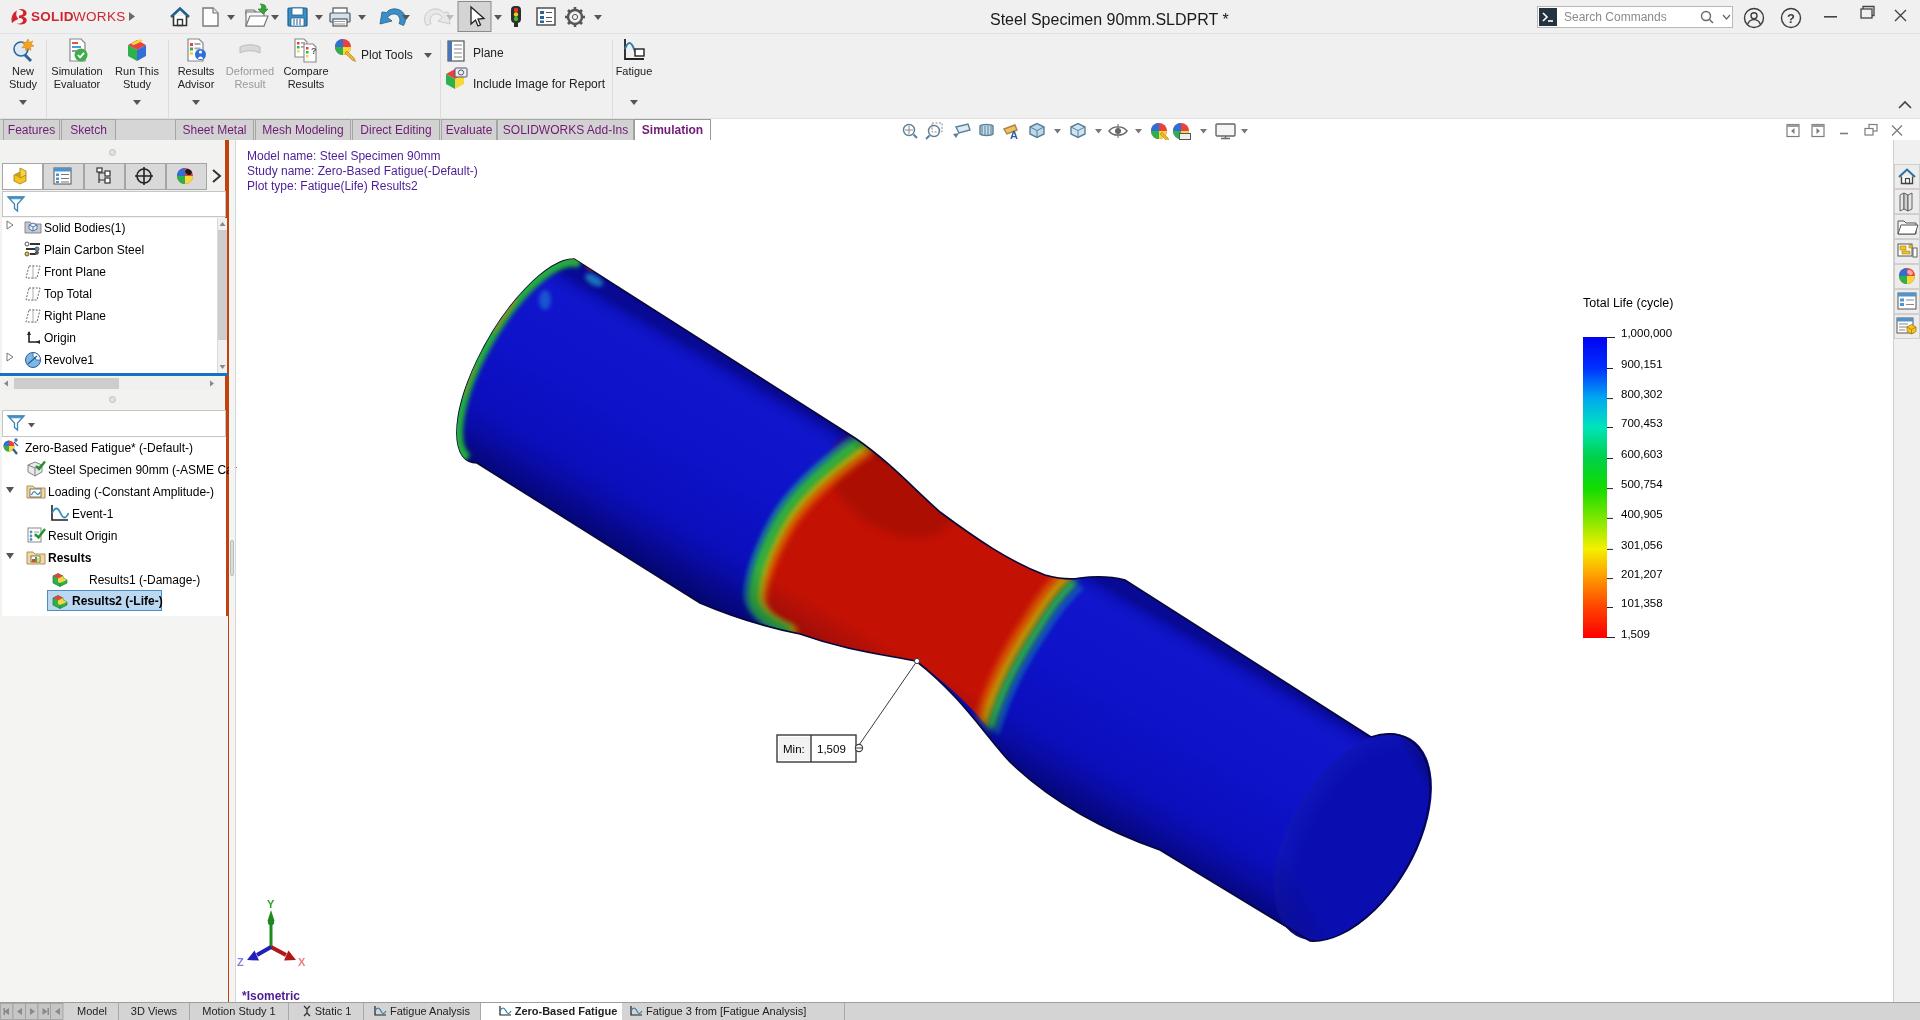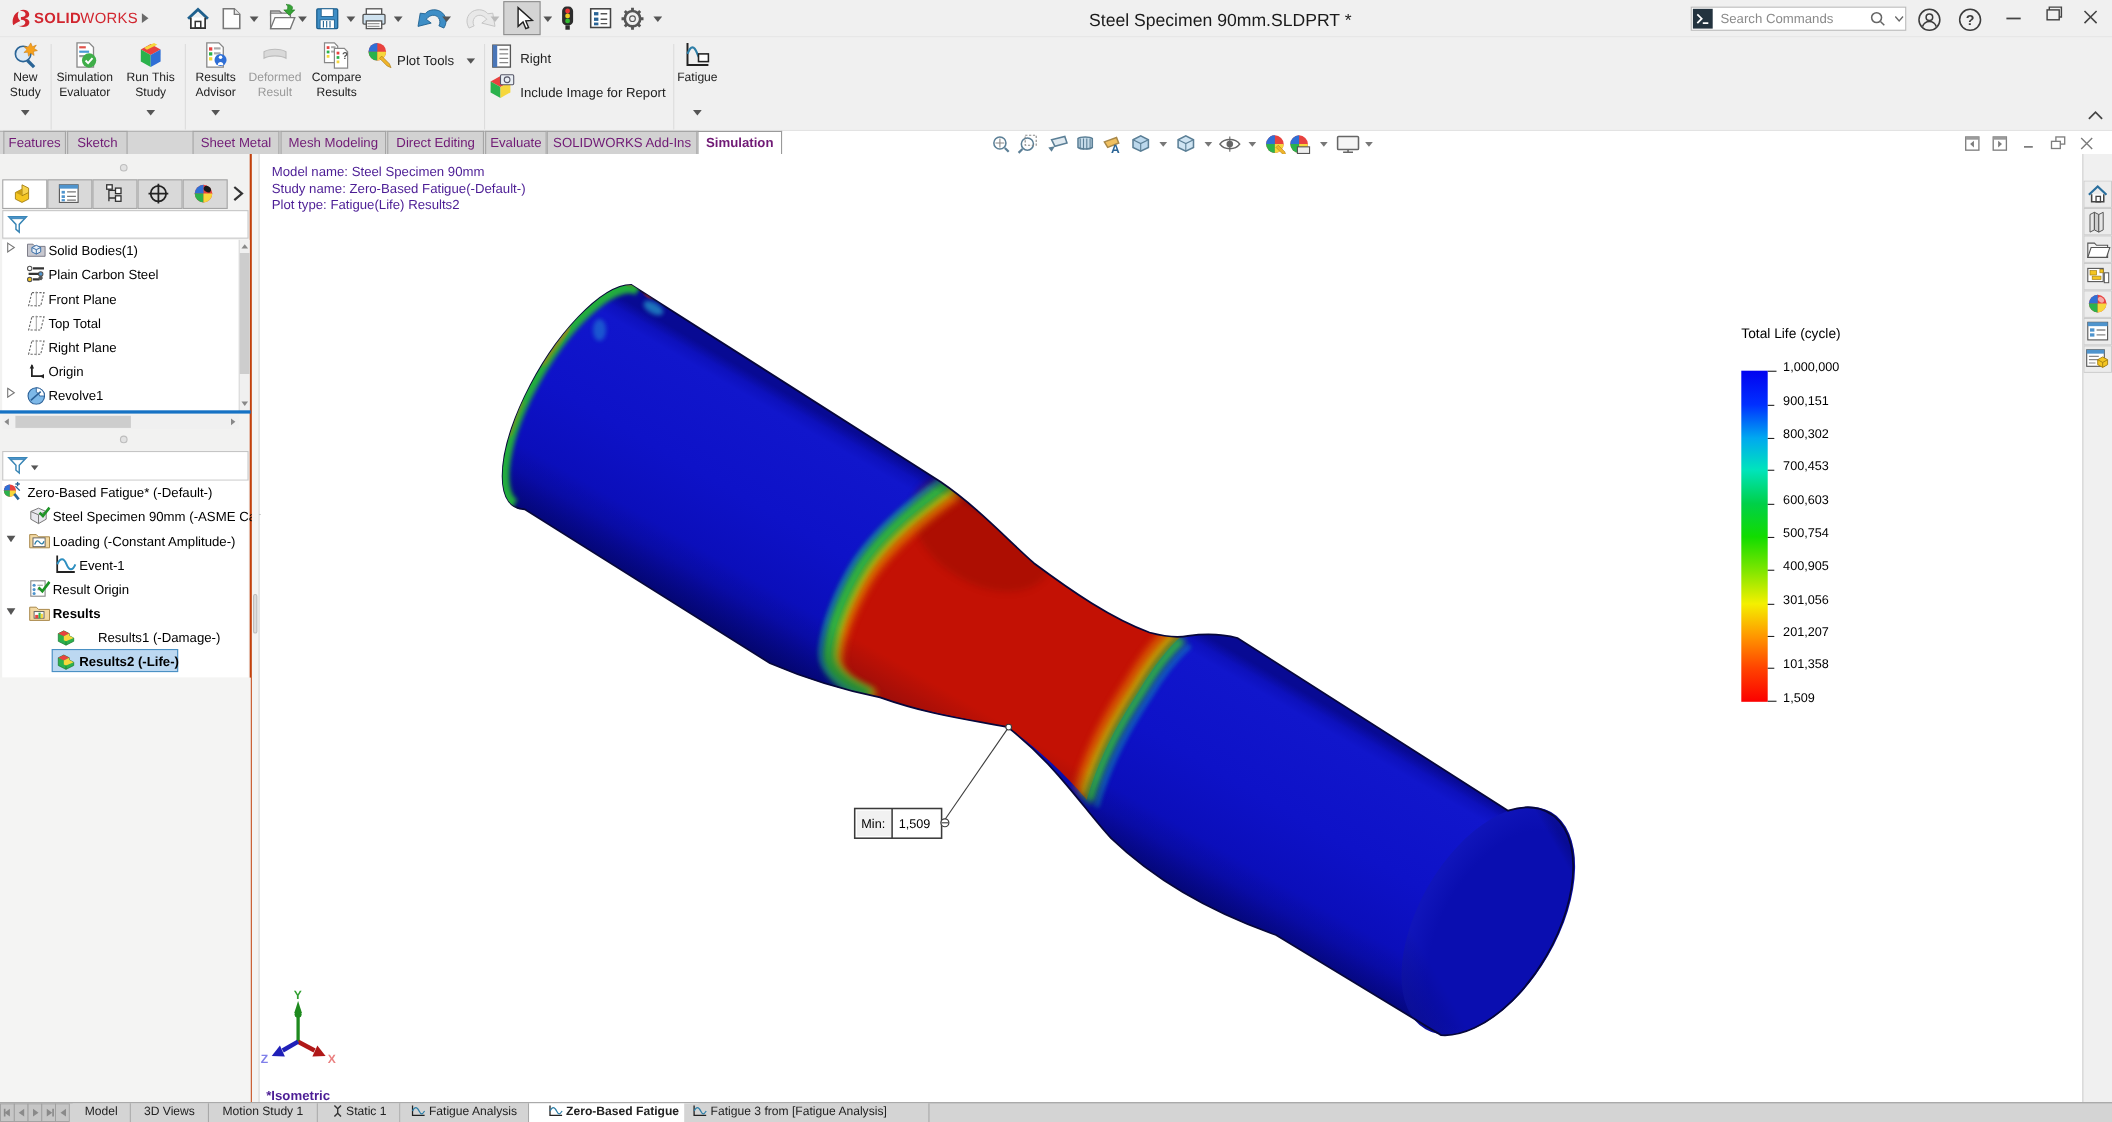--- a/index.html
+++ b/index.html
@@ -19,21 +19,21 @@
 .gray { color:#9a9a9a; }
 
 
 #tabrow { position:absolute; left:0; top:118px; width:1920px; height:22px; background:#ffffff; border-top:1px solid #e0e0e0; }
 #tabstrip { position:absolute; left:0; top:0; height:22px; background:#d6d6d6; border-top:1px solid #b5b5b5; }
 .ctab { position:absolute; top:0; height:22px; background:#d2d2d2; border:1px solid #a5a5a5; border-bottom:none; font-size:12px; color:#701a75; text-align:center; line-height:20px; }
 .ctab.active { background:#ffffff; font-weight:bold; border-color:#9a9a9a; }
 
 
 #main { position:absolute; left:0; top:140px; width:1920px; height:862px; background:#ffffff; }
-#leftpanel { position:absolute; left:0; top:0; width:229px; height:862px; background:#f2f2f1; border-right:2px solid #c2410c; }
+#leftpanel { position:absolute; left:0; top:0; width:229px; height:862px; background:#f2f2f1; border-right:4px solid #c2410c; }
 .lptab { position:absolute; top:23px; width:41px; height:27px; background:#d9d9d9; border:1px solid #a5a5a5; }
 .lptab.active { background:#ffffff; }
 #viewport { position:absolute; left:236px; top:0; width:1657px; height:862px; background:#ffffff; }
 #rightbar { position:absolute; left:1893px; top:0; width:27px; height:862px; background:#f0f0f0; border-left:1px solid #d0d0d0; }
 
 .treerow { position:absolute; font-size:12px; color:#000; white-space:nowrap; }
 
 
 #bottombar { position:absolute; left:0; top:1002px; width:1920px; height:18px; background:#d4d4d4; border-top:1px solid #9e9e9e; }
 .btab { position:absolute; top:0; height:17px; background:#d4d4d4; border-right:1px solid #a8a8a8; font-size:11px; color:#222; line-height:17px; text-align:center; white-space:nowrap; }
@@ -256,21 +256,21 @@
       </svg>
     <div class="rsep" style="left:440px"></div>
 
     <div class="abs" style="left:445px;top:5px">
       <svg width="22" height="24" viewBox="0 0 22 24">
         <rect x="3" y="2" width="16" height="20" fill="#fff" stroke="#555" stroke-width="1.2"></rect>
         <rect x="3" y="2" width="4" height="20" fill="#4a76b8"></rect>
         <path d="M9 6 h8 M9 10 h8 M9 14 h8 M9 18 h8" stroke="#888" stroke-width="1.2"></path>
       </svg>
     </div>
-    <div class="abs" style="left:473px;top:12px;font-size:12px;color:#222;">Right</div>
+    <div class="abs" style="left:473px;top:12px;font-size:12px;color:#222;">Plane</div>
 
     <div class="abs" style="left:443px;top:32px">
       <svg width="26" height="26" viewBox="0 0 26 26">
         <path d="M3 8 L12 3 L21 8 L12 13 Z" fill="#e8423f"></path>
         <path d="M3 8 L12 13 L12 23 L3 18 Z" fill="#2bb24c"></path>
         <path d="M21 8 L12 13 L12 23 L21 18 Z" fill="#f6d73c"></path>
         <rect x="12" y="2" width="12" height="9" rx="1" fill="#e9eef4" stroke="#556" stroke-width="1"></rect>
         <circle cx="18" cy="6.5" r="2.6" fill="none" stroke="#556" stroke-width="1"></circle>
       </svg>
     </div>

